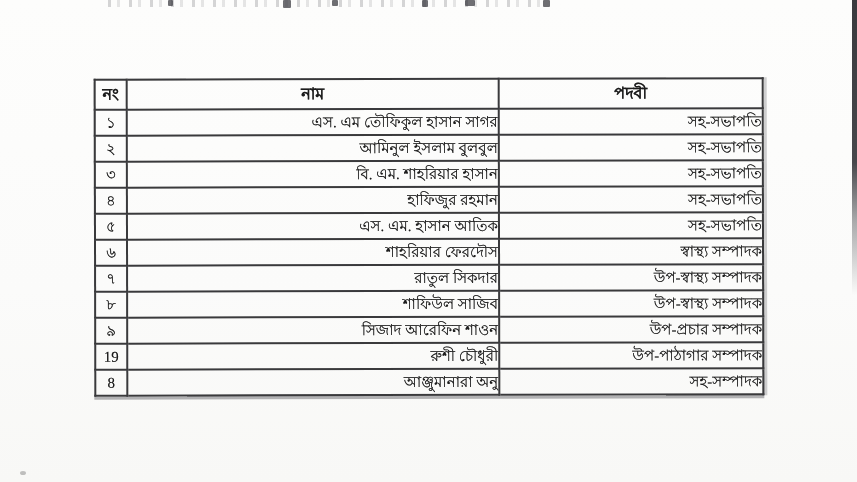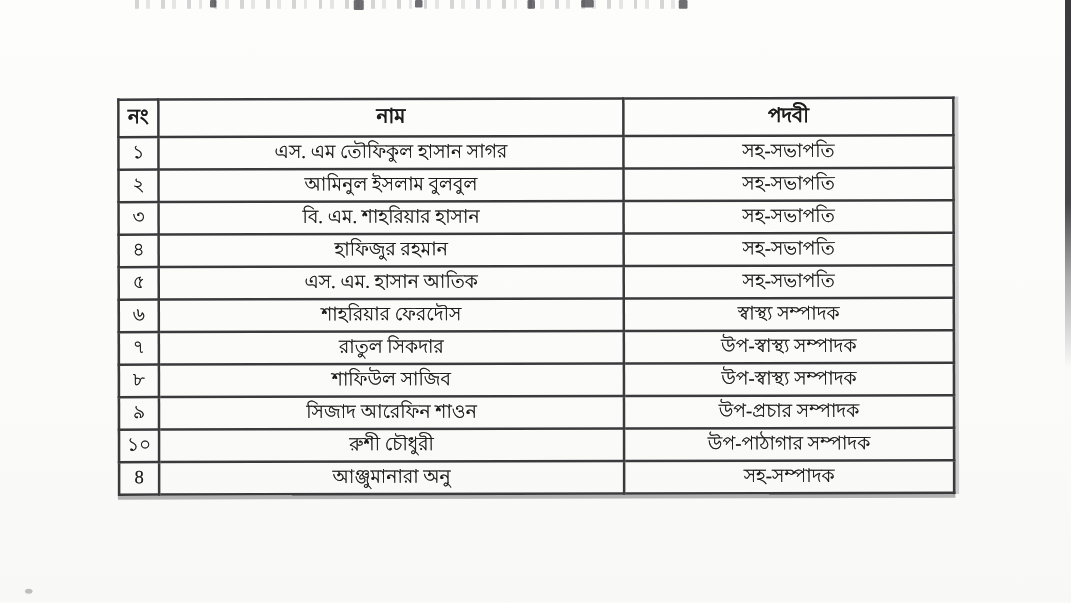--- a/index.html
+++ b/index.html
@@ -54,21 +54,21 @@
     white-space: nowrap;
   }
   table.roster th {
     height: 28px;
     font-size: 16px;
     font-weight: bold;
     text-align: center;
   }
   table.roster td { height: 24px; }
   td.col-no { text-align: center; }
-  td.col-name, td.col-designation { text-align: center; padding-left: 9px; }
+  td.col-name, td.col-designation { text-align: right; padding-left: 9px; }
 </style>
 </head>
 <body>
 
 <div class="top-fragment"></div>
 <span class="speck" style="left:168px; top:0; width:5px;  height:6px;"></span>
 <span class="speck" style="left:283px; top:0; width:8px;  height:8px;"></span>
 <span class="speck" style="left:332px; top:0; width:6px;  height:6px;"></span>
 <span class="speck" style="left:422px; top:0; width:6px;  height:7px;"></span>
 <span class="speck" style="left:465px; top:0; width:10px; height:6px;"></span>
@@ -130,21 +130,21 @@
           <td class="col-no">৮</td>
           <td class="col-name">শাফিউল সাজিব</td>
           <td class="col-designation">উপ-স্বাস্থ্য সম্পাদক</td>
         </tr>
         <tr>
           <td class="col-no">৯</td>
           <td class="col-name">সিজাদ আরেফিন শাওন</td>
           <td class="col-designation">উপ-প্রচার সম্পাদক</td>
         </tr>
         <tr>
-          <td class="col-no">১০</td>
+          <td class="col-no">19</td>
           <td class="col-name">রুশী চৌধুরী</td>
           <td class="col-designation">উপ-পাঠাগার সম্পাদক</td>
         </tr>
         <tr>
           <td class="col-no">8</td>
           <td class="col-name">আঞ্জুমানারা অনু</td>
           <td class="col-designation">সহ-সম্পাদক</td>
         </tr>
       </tbody>
   </table>

